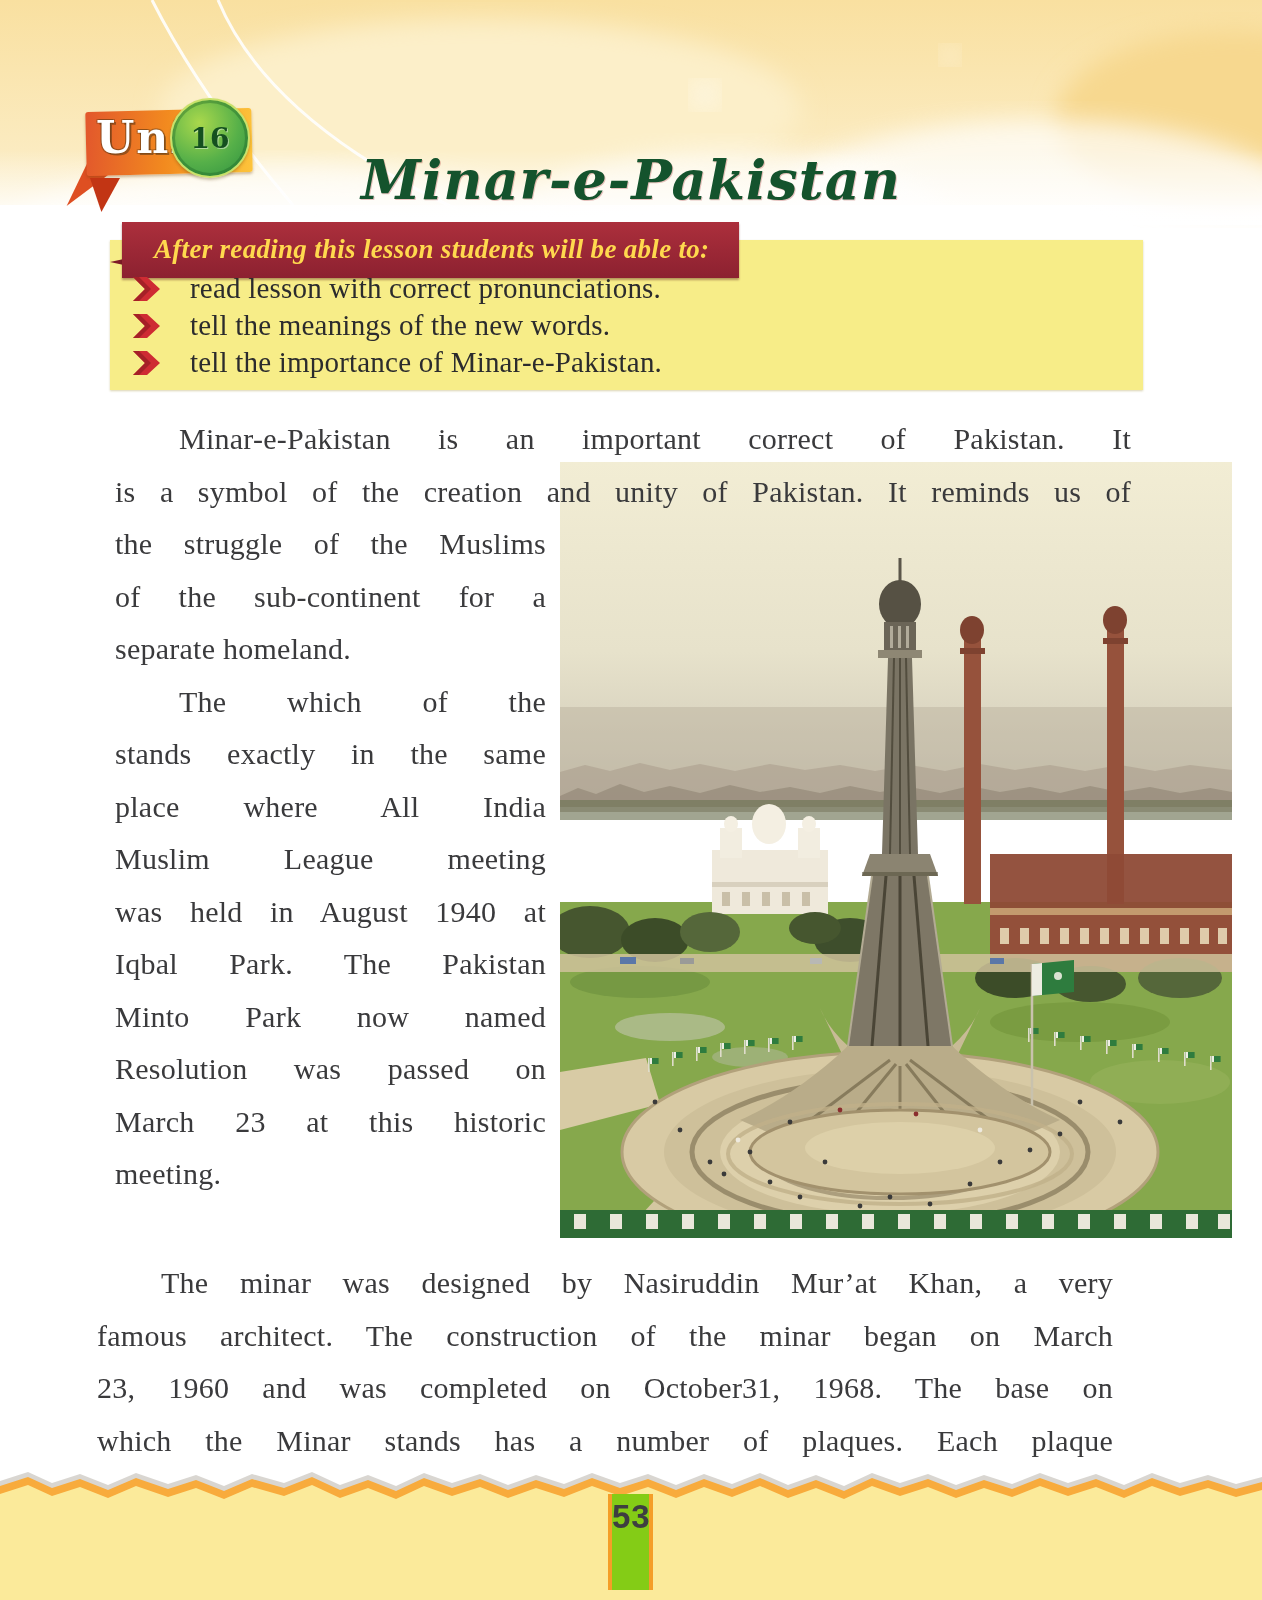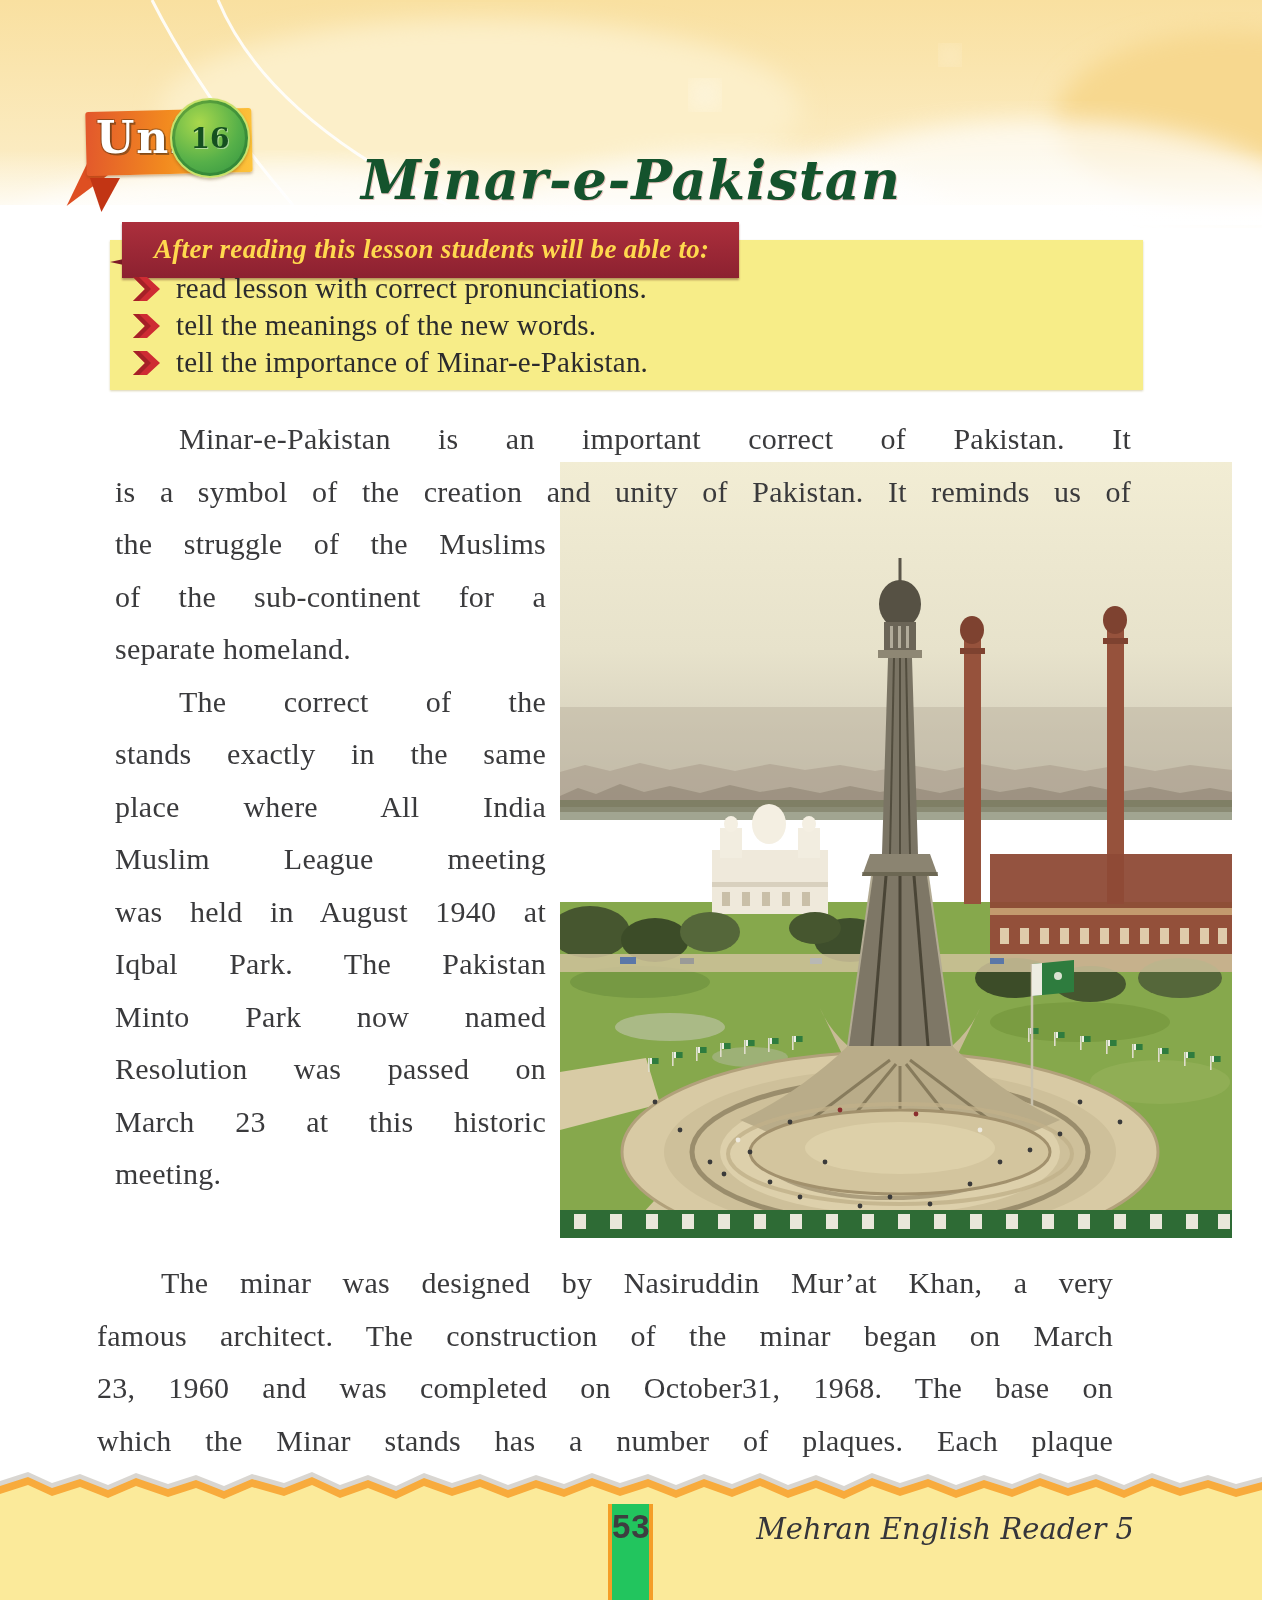--- a/index.html
+++ b/index.html
@@ -38,41 +38,41 @@
   .objectives{left:110px;top:222px;width:1033px;height:168px;}
   .obj-box{left:0;top:18px;width:1033px;height:150px;background:#F7ED88;
            box-shadow:0 1px 2px rgba(150,130,30,.35);}
   .obj-fold{left:0;top:30px;width:46px;height:20px;background:#7E1B27;
             clip-path:polygon(0 50%,100% 0,100% 100%);}
   .obj-banner{left:12px;top:0;height:44px;display:inline-block;padding:12px 30px 0 32px;
               background:linear-gradient(180deg,#AC2F3C 0%,#8C2130 100%);
               box-shadow:0 2px 2px rgba(80,20,20,.4);white-space:nowrap;
               font-style:italic;font-weight:bold;font-size:27px;color:#FFD94E;letter-spacing:.3px;}
   .obj-list{left:22px;top:48px;width:990px;list-style:none;margin:0;padding:0;}
-  .obj-item{display:flex;align-items:center;gap:14px;height:37px;}
+  .obj-item{display:flex;align-items:center;gap:28px;height:37px;}
   .obj-item svg{flex:0 0 auto;}
   .obj-text{font-size:29px;color:#2B2B2D;letter-spacing:.2px;}
 
   
   .bodytext{z-index:3;color:#3A3A3C;font-size:30px;letter-spacing:.25px;}
   .ln{line-height:52.5px;height:52.5px;text-align:justify;text-align-last:justify;overflow:visible;}
   .ln.ind{padding-left:64px;}
   .ln.last{text-align-last:left;}
   .intro{left:115px;top:413px;width:1016px;}
   .leftcol{left:115px;top:518px;width:431px;}
   .closing{left:97px;top:1257px;width:1016px;}
 
   
   .photo{left:560px;top:462px;width:672px;height:776px;z-index:1;}
 
   
   .footer{left:0;top:1470px;width:1262px;height:130px;}
   .footer-band{left:0;top:40px;width:1262px;height:90px;background:#FBEA9A;}
   .torn{left:0;top:0;width:1262px;height:52px;}
-  .page-strip{left:608px;top:34px;width:37px;height:96px;background:#22c55e;
+  .page-strip{left:608px;top:24px;width:37px;height:96px;background:#84cc16;
               border-left:4px solid #F49E28;border-right:4px solid #F49E28;
               text-align:center;z-index:4;}
   .page-num{font-family:"Liberation Sans",sans-serif;font-weight:bold;font-size:33px;color:#3E3E40;
             padding-top:4px;letter-spacing:1px;}
   .book-title{right:128px;top:42px;font-style:italic;font-size:29px;color:#35353A;z-index:4;
               font-family:"DejaVu Serif",serif;}
 </style>
 </head>
 <body>
 
@@ -375,21 +375,21 @@
 
   <div class="abs bodytext intro">
     <div class="ln ind">Minar-e-Pakistan is an important correct of Pakistan. It</div>
     <div class="ln">is a symbol of the creation and unity of Pakistan. It reminds us of</div>
   </div>
 
   <div class="abs bodytext leftcol">
     <div class="ln">the struggle of the Muslims</div>
     <div class="ln">of the sub-continent for a</div>
     <div class="ln last">separate homeland.</div>
-    <div class="ln ind">The correct of the</div>
+    <div class="ln ind">The which of the</div>
     <div class="ln">stands exactly in the same</div>
     <div class="ln">place where All India</div>
     <div class="ln">Muslim League meeting</div>
     <div class="ln">was held in August 1940 at</div>
     <div class="ln">Iqbal Park. The Pakistan</div>
     <div class="ln">Minto Park now named</div>
     <div class="ln">Resolution was passed on</div>
     <div class="ln">March 23 at this historic</div>
     <div class="ln last">meeting.</div>
   </div>
@@ -406,16 +406,15 @@
     <svg class="abs torn" viewBox="0 0 1262 52">
       <g>
         <path transform="translate(0,-5)" fill="#B9B5AC" opacity=".55" d="M0,16 L28,7 L52,18 L80,9 L108,20 L136,8 L168,19 L196,10 L224,21 L252,9 L284,18 L312,7 L340,20 L368,10 L396,21 L424,8 L452,18 L480,9 L508,20 L536,10 L564,19 L592,8 L620,18 L648,9 L676,20 L704,9 L732,19 L760,8 L788,20 L816,10 L844,21 L872,8 L900,18 L928,9 L956,20 L984,10 L1012,19 L1040,8 L1068,18 L1096,9 L1124,20 L1152,8 L1180,18 L1208,10 L1236,19 L1262,12 L1262,52 L0,52 Z"></path>
         <path fill="#F8AB3C" d="M0,16 L28,7 L52,18 L80,9 L108,20 L136,8 L168,19 L196,10 L224,21 L252,9 L284,18 L312,7 L340,20 L368,10 L396,21 L424,8 L452,18 L480,9 L508,20 L536,10 L564,19 L592,8 L620,18 L648,9 L676,20 L704,9 L732,19 L760,8 L788,20 L816,10 L844,21 L872,8 L900,18 L928,9 L956,20 L984,10 L1012,19 L1040,8 L1068,18 L1096,9 L1124,20 L1152,8 L1180,18 L1208,10 L1236,19 L1262,12 L1262,52 L0,52 Z"></path>
         <path transform="translate(0,8)" fill="#FBEA9A" d="M0,16 L28,7 L52,18 L80,9 L108,20 L136,8 L168,19 L196,10 L224,21 L252,9 L284,18 L312,7 L340,20 L368,10 L396,21 L424,8 L452,18 L480,9 L508,20 L536,10 L564,19 L592,8 L620,18 L648,9 L676,20 L704,9 L732,19 L760,8 L788,20 L816,10 L844,21 L872,8 L900,18 L928,9 L956,20 L984,10 L1012,19 L1040,8 L1068,18 L1096,9 L1124,20 L1152,8 L1180,18 L1208,10 L1236,19 L1262,12 L1262,52 L0,52 Z"></path>
       </g>
     </svg>
     <div class="abs page-strip">
       <div class="page-num">53</div>
     </div>
-    <div class="abs book-title">Mehran English Reader 5</div>
   </div>
 
 </div>
 
 </body></html>

